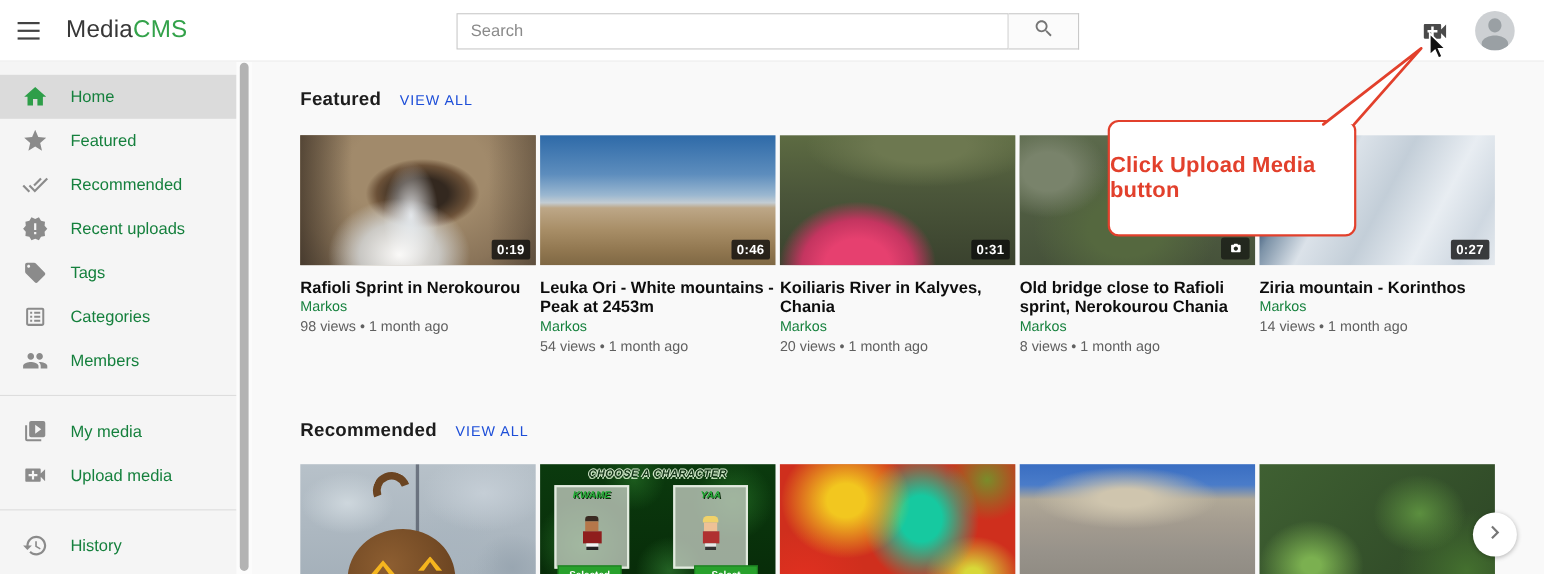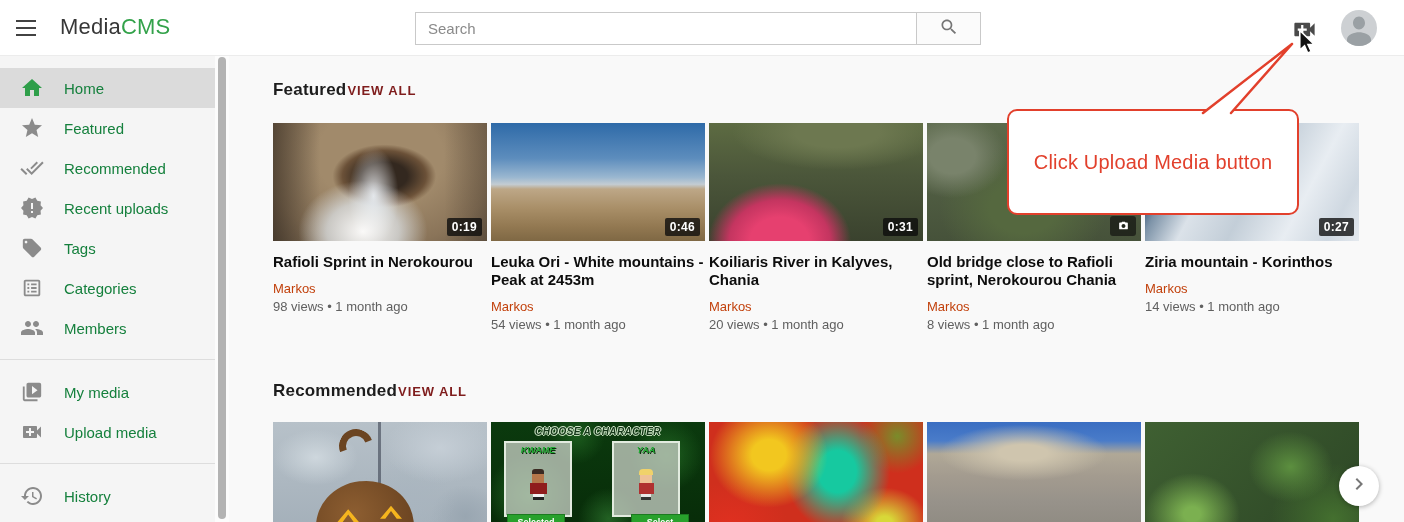--- a/index.html
+++ b/index.html
@@ -38,31 +38,31 @@
   .sb-divider { height:1px; background:#dddddd; margin:11px 0 12px 0; }
   .sb-track { position:absolute; left:215px; top:56px; width:14px; height:466px; background:#fcfcfc; z-index:11; }
   .sb-thumbbar { position:absolute; left:3px; top:1px; width:8px; height:462px; background:#b3b3b3; border-radius:4px; }
 
   
   .section { position:absolute; left:273px; width:1086px; z-index:5; }
   .sec-featured { top:80px; }
   .sec-recommended { top:381px; }
   .sec-head { display:flex; align-items:baseline; height:20px; }
   .sec-title { font-size:17px; font-weight:700; color:#1d1d1d; letter-spacing:.2px; }
-  .view-all { margin-left:1px; font-size:13px; font-weight:700; color:#7f1d1d; letter-spacing:.9px; cursor:pointer; }
+  .view-all { margin-left:17px; font-size:13px; font-weight:400; color:#1d4ed8; letter-spacing:.9px; cursor:pointer; }
   .cards { display:flex; gap:4px; margin-top:23px; }
   .sec-recommended .cards { margin-top:21px; }
   .card { width:214px; cursor:pointer; }
   .thumb { position:relative; width:214px; height:118px; overflow:hidden; }
   .dur { position:absolute; right:5px; bottom:5px; background:rgba(12,12,12,.78); color:#fff;
     font-size:12px; font-weight:700; padding:2px 5px; border-radius:2px; letter-spacing:.3px; }
   .photo-badge { position:absolute; right:5px; bottom:5px; background:rgba(12,12,12,.62);
     width:26px; height:20px; border-radius:3px; display:flex; align-items:center; justify-content:center; }
   .card-title { margin-top:12px; font-size:15px; font-weight:700; color:#0d0d0d; line-height:18px; }
-  .card-author { margin-top:10px; font-size:13px; color:#c2410c; line-height:15px; }
+  .card-author { margin-top:0; font-size:13px; color:#15803d; line-height:15px; }
   .card-meta { margin-top:3px; font-size:13px; color:#606060; line-height:15px; }
 
   
   .t-f1 { background:
     radial-gradient(95px 75px at 42% 92%, rgba(255,255,255,.95), rgba(225,232,238,.7) 38%, rgba(200,205,210,0) 68%),
     radial-gradient(36px 70px at 47% 62%, rgba(245,248,252,.9), rgba(245,248,252,0) 70%),
     radial-gradient(72px 44px at 52% 45%, #33281f 32%, #6b5138 58%, rgba(0,0,0,0) 72%),
     radial-gradient(60px 40px at 55% 52%, #7a3b28 10%, rgba(0,0,0,0) 55%),
     linear-gradient(90deg, rgba(40,32,25,.55), rgba(0,0,0,0) 22%, rgba(0,0,0,0) 80%, rgba(60,50,40,.35)),
     radial-gradient(150px 115px at 50% 28%, #a18a6b 42%, #8a7459 78%, #715f4a 100%),
@@ -138,23 +138,23 @@
     radial-gradient(120px 40px at 45% 26%, #cfc5ae 20%, rgba(0,0,0,0) 70%),
     linear-gradient(180deg, #3a6ec2 0%, #4a7cc9 16%, #b0a897 27%, #a39b8f 46%,
       #97928a 68%, #8b877e 100%); }
   .t-r5 { background:
     radial-gradient(70px 60px at 22% 78%, #7bb050 12%, rgba(0,0,0,0) 68%),
     radial-gradient(62px 52px at 68% 38%, #5c8f3f, rgba(0,0,0,0) 68%),
     radial-gradient(92px 82px at 88% 82%, #44702f, rgba(0,0,0,0) 68%),
     linear-gradient(135deg,#3f6032,#2c4525); }
 
   
-  .tooltip { position:absolute; left:1007px; top:109px; width:292px; height:106px; background:#fff;
+  .tooltip { position:absolute; left:1007px; top:109px; width:226px; height:106px; background:#fff;
     border:2px solid #e2402c; border-radius:10px; z-index:20;
-    display:flex; align-items:center; justify-content:center; }
+    display:flex; align-items:center; justify-content:center;font-weight:bold; }
   .tooltip .tx { color:#e2402c; font-size:20px; letter-spacing:.2px; }
   .callout { position:absolute; left:0; top:0; z-index:40; pointer-events:none; }
   .cursor { position:absolute; left:1298px; top:29px; z-index:50; pointer-events:none; }
 
   
   .next-btn { position:absolute; left:1339px; top:466px; width:40px; height:40px; border-radius:50%;
     background:#fff; box-shadow:0 1px 5px rgba(0,0,0,.3); z-index:25; cursor:pointer;
     display:flex; align-items:center; justify-content:center; }
 </style>
 </head>

